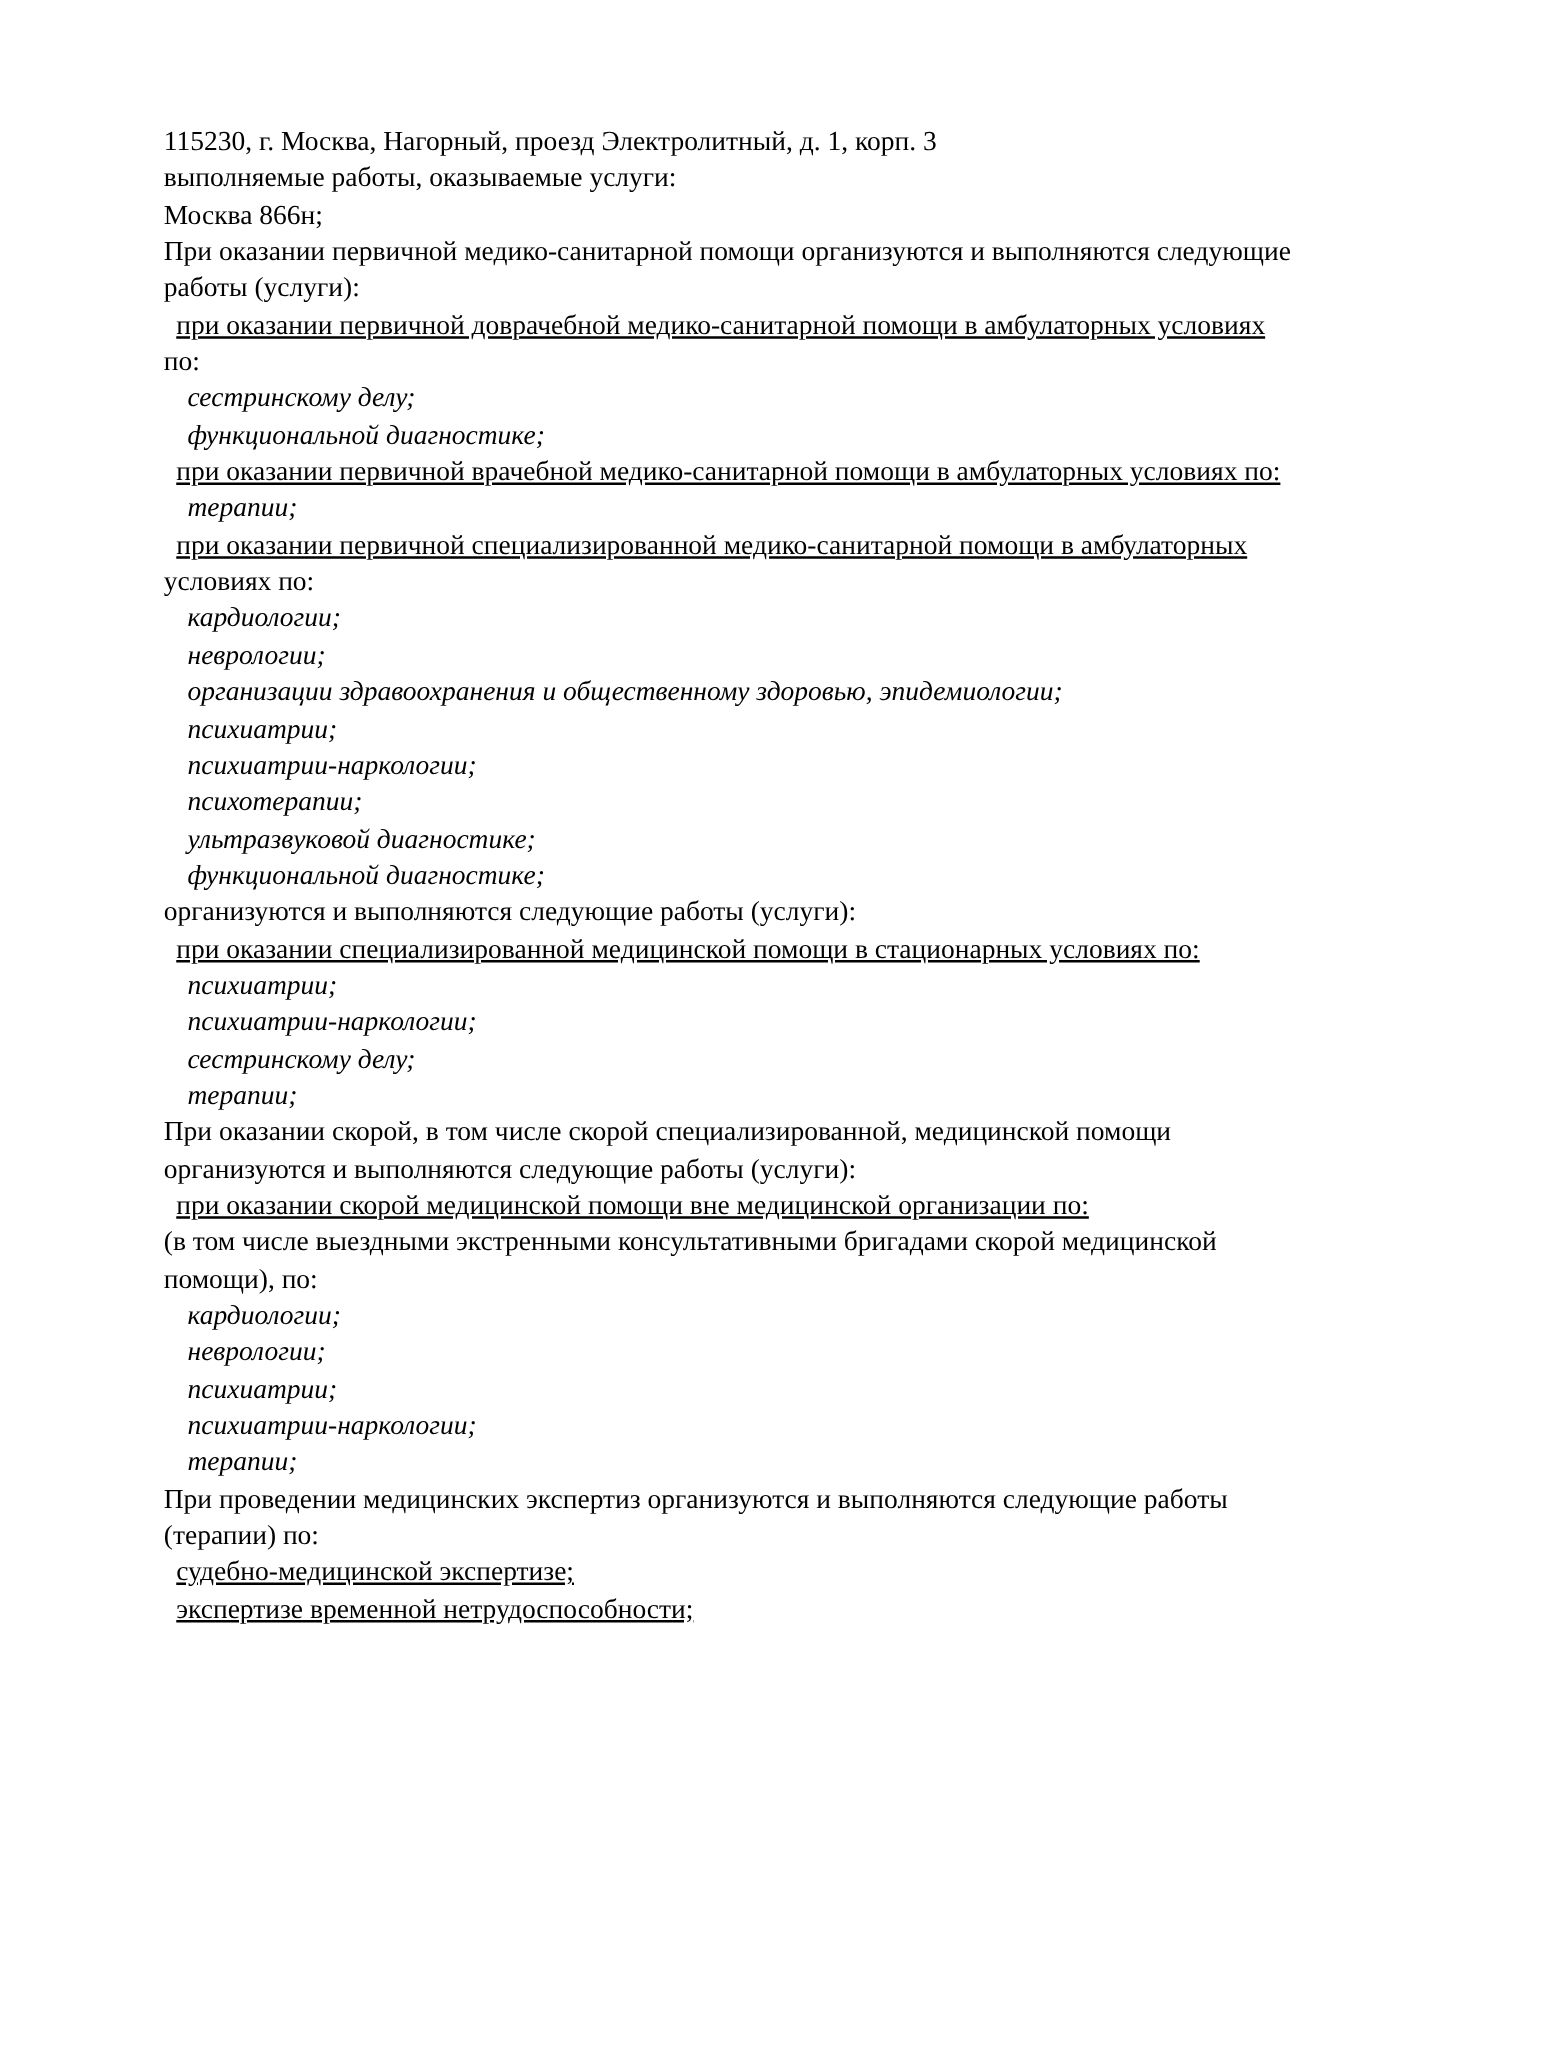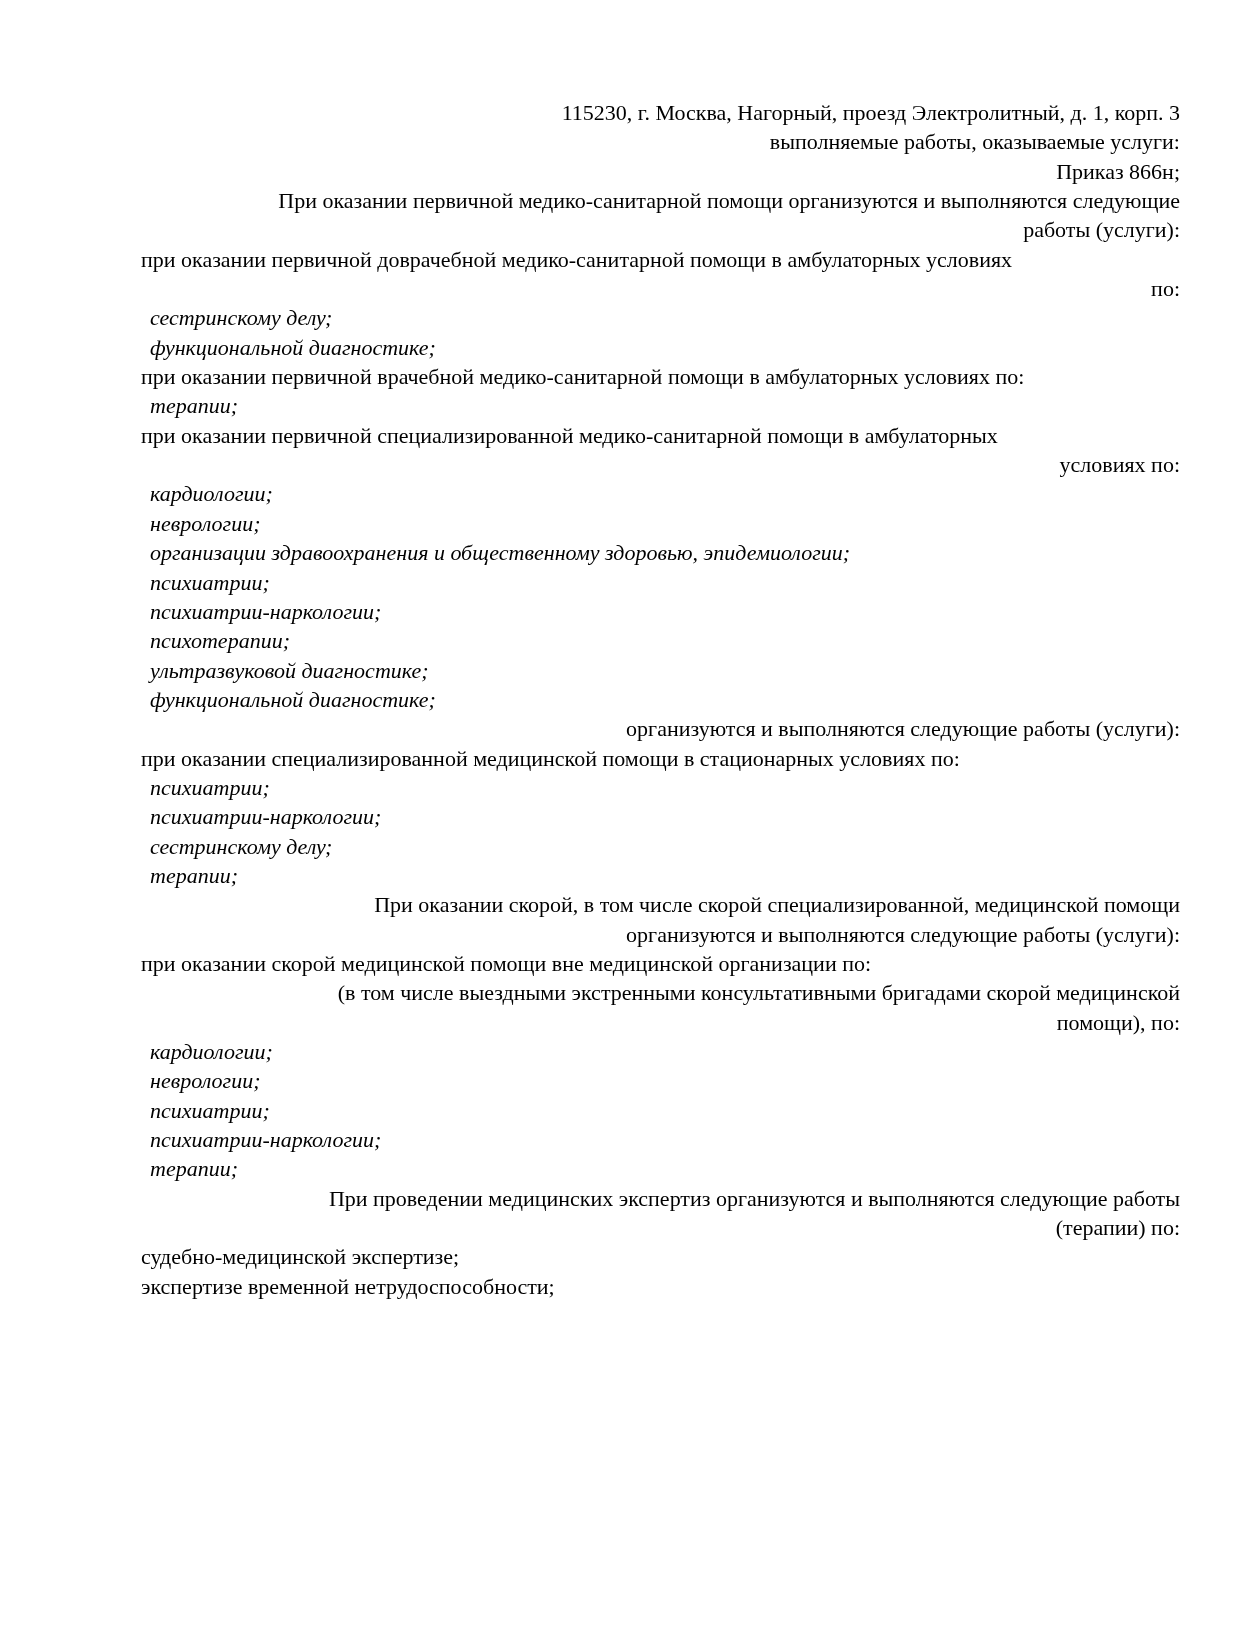--- a/index.html
+++ b/index.html
@@ -16,32 +16,32 @@
   }
   .doc {
     padding: 98px 60px 0 131px;
   }
   .line {
     font-size: 22px;
     line-height: 29.35px;
     white-space: pre;
     letter-spacing: 0;
   }
-  .indent-0 { padding-left: 0; text-align: right; }
-  .indent-1 { padding-left: 10px; }
+  .indent-0 { padding-left: 0; }
+  .indent-1 { padding-left: 10px; text-decoration: underline; }
   .indent-2 { padding-left: 19px; font-style: italic; }
 </style>
 </head>
 <body style="background: rgb(255, 255, 255); color: rgb(0, 0, 0);">
 
 <div class="doc">
   <div>
       <div class="line indent-0">115230, г. Москва, Нагорный, проезд Электролитный, д. 1, корп. 3</div>
       <div class="line indent-0">выполняемые работы, оказываемые услуги:</div>
-      <div class="line indent-0">Приказ 866н;</div>
+      <div class="line indent-0">Москва 866н;</div>
       <div class="line indent-0">При оказании первичной медико-санитарной помощи организуются и выполняются следующие</div>
       <div class="line indent-0">работы (услуги):</div>
       <div class="line indent-1">при оказании первичной доврачебной медико-санитарной помощи в амбулаторных условиях</div>
       <div class="line indent-0">по:</div>
       <div class="line indent-2">сестринскому делу;</div>
       <div class="line indent-2">функциональной диагностике;</div>
       <div class="line indent-1">при оказании первичной врачебной медико-санитарной помощи в амбулаторных условиях по:</div>
       <div class="line indent-2">терапии;</div>
       <div class="line indent-1">при оказании первичной специализированной медико-санитарной помощи в амбулаторных</div>
       <div class="line indent-0">условиях по:</div>

